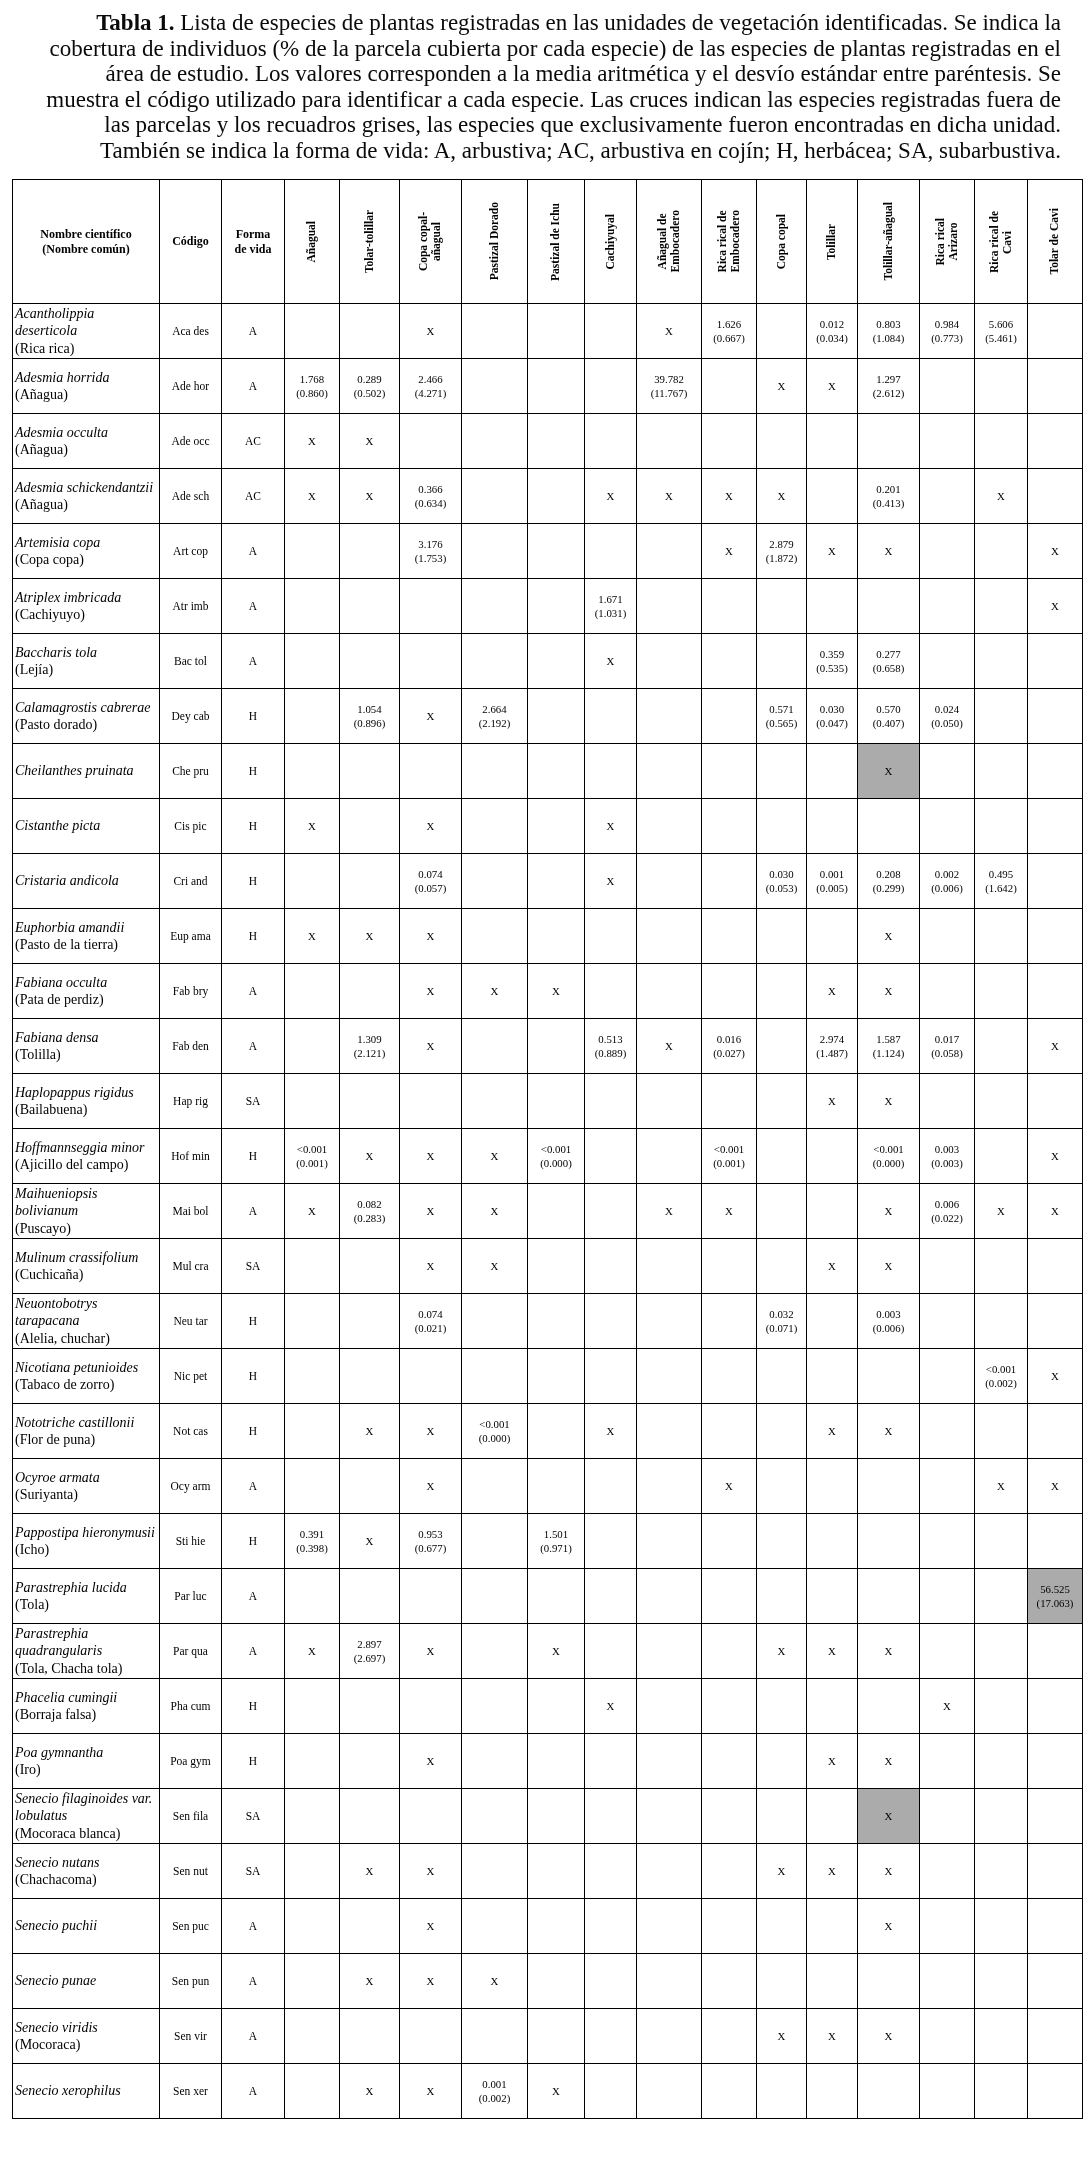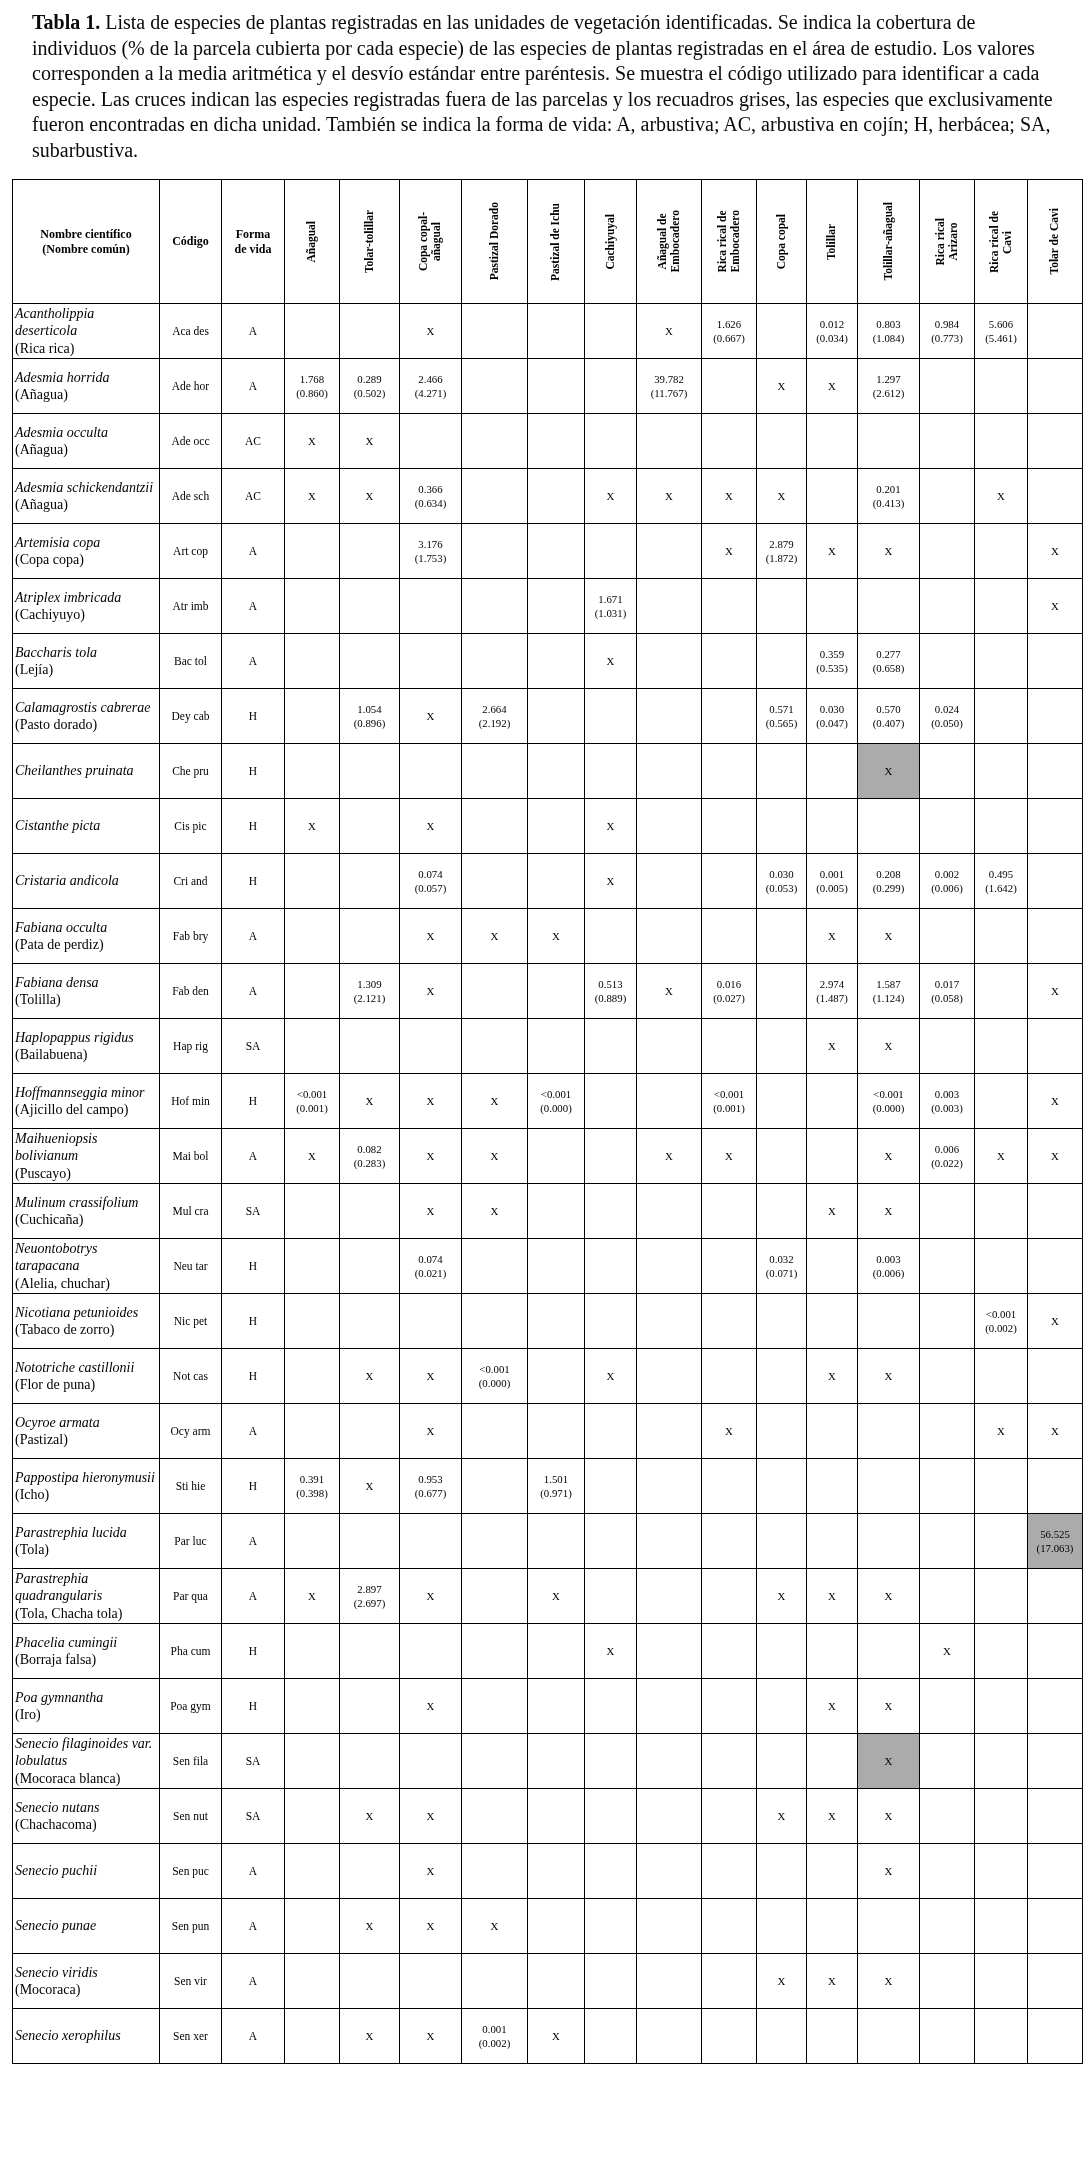--- a/index.html
+++ b/index.html
@@ -1,17 +1,17 @@
 <!DOCTYPE html>
 <html lang="es"><head>
 <meta charset="utf-8">
 <style>
   html,body{margin:0;padding:0;background:#fff;}
   body{width:1089px;min-height:2184px;font-family:"Liberation Serif","DejaVu Serif",serif;color:#000;}
-  .caption{margin:10px 28px 0 32px;text-align:left;font-size:20px;line-height:25.5px;color:#0a0a0a;}
+  .caption{margin:10px 28px 0 32px;text-align:right;font-size:23px;line-height:25.5px;color:#0a0a0a;}
   .caption .cap-label{font-weight:bold;}
   table.species{border-collapse:collapse;table-layout:fixed;margin:16px 0 0 12px;width:1068px;}
   table.species th,table.species td{border:1px solid #000;padding:1px 2px;overflow:hidden;}
   thead th{height:121px;font-size:12px;font-weight:bold;text-align:center;vertical-align:middle;line-height:1.25;white-space:pre-line;}
   th.rot{vertical-align:middle;}
   th.rot .vert{writing-mode:vertical-rl;transform:rotate(180deg);margin:0 auto;font-size:11.5px;line-height:1.15;white-space:pre-line;text-align:center;}
   td.name{height:52px;text-align:left;vertical-align:middle;padding-left:5px;font-size:14px;line-height:1.22;}
   td.name .sci{font-style:italic;}
   td.name .common{font-style:normal;}
   td.code,td.life{text-align:center;vertical-align:middle;font-size:11.5px;}
@@ -396,20 +396,42 @@
           <div>(0.006)</div>
         </td>
         <td class="val">
           <div>0.495</div>
           <div>(1.642)</div>
         </td>
         <td class="val"></td>
       </tr>
       <tr>
         <td class="name">
+          <div class="sci">Euphorbia amandii</div>
+          <div class="common">(Pasto de la tierra)</div>
+        </td>
+        <td class="code">Eup ama</td>
+        <td class="life">H</td>
+        <td class="val">X</td>
+        <td class="val">X</td>
+        <td class="val">X</td>
+        <td class="val"></td>
+        <td class="val"></td>
+        <td class="val"></td>
+        <td class="val"></td>
+        <td class="val"></td>
+        <td class="val"></td>
+        <td class="val"></td>
+        <td class="val">X</td>
+        <td class="val"></td>
+        <td class="val"></td>
+        <td class="val"></td>
+      </tr>
+      <tr>
+        <td class="name">
           <div class="sci">Fabiana occulta</div>
           <div class="common">(Pata de perdiz)</div>
         </td>
         <td class="code">Fab bry</td>
         <td class="life">A</td>
         <td class="val"></td>
         <td class="val"></td>
         <td class="val">X</td>
         <td class="val">X</td>
         <td class="val">X</td>
@@ -649,21 +671,21 @@
         <td class="val"></td>
         <td class="val">X</td>
         <td class="val">X</td>
         <td class="val"></td>
         <td class="val"></td>
         <td class="val"></td>
       </tr>
       <tr>
         <td class="name">
           <div class="sci">Ocyroe armata</div>
-          <div class="common">(Pastizal)</div>
+          <div class="common">(Suriyanta)</div>
         </td>
         <td class="code">Ocy arm</td>
         <td class="life">A</td>
         <td class="val"></td>
         <td class="val"></td>
         <td class="val">X</td>
         <td class="val"></td>
         <td class="val"></td>
         <td class="val"></td>
         <td class="val"></td>

